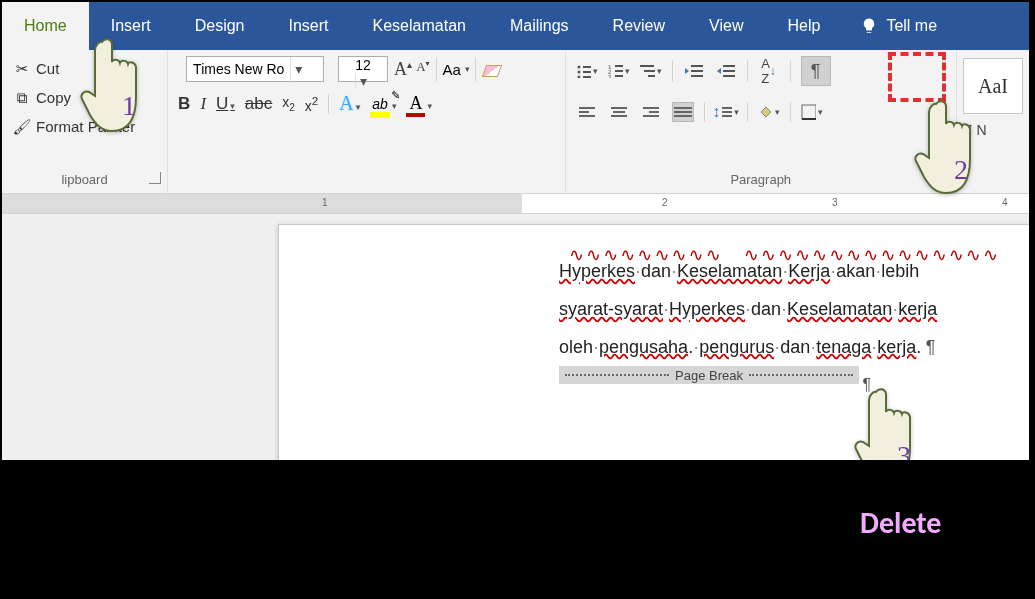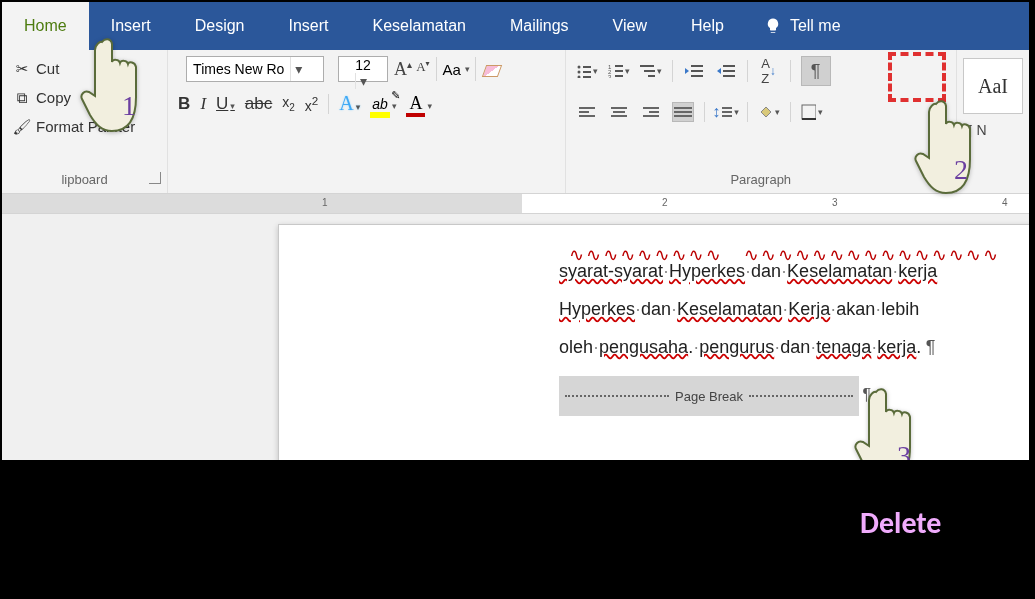--- a/index.html
+++ b/index.html
@@ -66,21 +66,21 @@
   .ruler{height:20px; background:#fff; border-bottom:1px solid #d4d4d4; position:relative; font-size:10px; color:#666;}
   .ruler .shade{position:absolute; left:0; top:0; height:100%; background:#dcdcdc;}
   .ruler .num{position:absolute; top:3px;}
 
   .doc-area{background:#f0f0f0; height:250px; position:relative;}
   .page{position:absolute; left:276px; top:10px; right:-20px; height:240px; background:#fff; border:1px solid #c8c8c8; box-shadow:0 2px 6px rgba(0,0,0,.2); padding:28px 20px 20px 280px; font-family:"Times New Roman",serif; font-size:18px; color:#222; line-height:2.1;}
   .page .wavy{position:absolute; left:290px; right:10px; top:12px; height:10px; }
   .wline{font-family:"Times New Roman",serif;}
   .u-red{text-decoration: underline wavy #cc0000;}
   .dot{color:#888;}
-  .pgbreak{margin-top:10px; background:#d6d6d6; width:300px; height:40px; display:flex; align-items:center; position:relative; font-size:13px; color:#444;}
+  .pgbreak{background:#d6d6d6; width:300px; height:18px; display:flex; align-items:center; position:relative; font-size:13px; color:#444;}
   .pgbreak .dots{flex:1; border-top:2px dotted #666; height:0; margin:0 6px;}
   .pgbreak .lbl{white-space:nowrap;}
   .pgbreak .pil{position:absolute; right:-12px; top:2px; font-size:16px; color:#555;}
 
   .cursor-hand{position:absolute; width:80px; height:100px; pointer-events:none;}
   .cursor-hand svg{width:100%; height:100%; filter:drop-shadow(0 1px 2px rgba(0,0,0,.25));}
   .cursor-num{position:absolute; font-family:"Times New Roman",serif; font-size:28px; color:#6b3fa0; font-weight:500;}
 
   .delete-label{position:absolute; color:#f0abfc; font-size:30px; font-weight:bold; font-family:"Calibri","Segoe UI",sans-serif;}
 </style>
@@ -89,20 +89,21 @@
 
 <div class="app">
 
   <div class="tabbar">
     <div class="tab active">Home</div>
     <div class="tab">Insert</div>
     <div class="tab">Design</div>
     <div class="tab">Insert</div>
     <div class="tab">Keselamatan</div>
     <div class="tab">Mailings</div>
+    <div class="tab">Review</div>
     <div class="tab">View</div>
     <div class="tab">Help</div>
     <div class="tell">
       <svg class="bulb" viewBox="0 0 24 24">
           <path fill="#fff" d="M9 21h6v-1H9v1zm3-19a7 7 0 00-4 12.7V17a1 1 0 001 1h6a1 1 0 001-1v-2.3A7 7 0 0012 2z"></path>
         </svg>
       <span>Tell me</span>
     </div>
   </div>
 
@@ -302,24 +303,24 @@
     <span class="num" style="left:830px;">3</span>
     <span class="num" style="left:1000px;">4</span>
   </div>
 
   <div class="doc-area">
     <div class="page">
       <div class="wavy">
         <span style="color:#b00; letter-spacing:2px;">∿∿∿∿∿∿∿∿∿&nbsp;&nbsp;&nbsp;∿∿∿∿∿∿∿∿∿∿∿∿∿∿∿&nbsp;&nbsp;&nbsp;&nbsp;∿∿∿∿∿∿∿∿∿∿∿&nbsp;&nbsp;&nbsp;&nbsp;∿∿∿∿∿</span>
       </div>
       <div class="wline">
+        <span class="u-red">Hyperkes</span><span class="dot">·</span><span>dan</span><span class="dot">·</span><span class="u-red">Keselamatan</span><span class="dot">·</span><span class="u-red">Kerja</span><span class="dot">·</span><span>akan</span><span class="dot">·</span><span>lebih</span>
+      </div>
+      <div class="wline">
         <span class="u-red">syarat-syarat</span><span class="dot">·</span><span class="u-red">Hyperkes</span><span class="dot">·</span><span>dan</span><span class="dot">·</span><span class="u-red">Keselamatan</span><span class="dot">·</span><span class="u-red">kerja</span>
-      </div>
-      <div class="wline">
-        <span class="u-red">Hyperkes</span><span class="dot">·</span><span>dan</span><span class="dot">·</span><span class="u-red">Keselamatan</span><span class="dot">·</span><span class="u-red">Kerja</span><span class="dot">·</span><span>akan</span><span class="dot">·</span><span>lebih</span>
       </div>
       <div class="wline">
         <span>oleh</span><span class="dot">·</span><span class="u-red">pengusaha</span><span>.</span><span class="dot">·</span><span class="u-red">pengurus</span><span class="dot">·</span><span>dan</span><span class="dot">·</span><span class="u-red">tenaga</span><span class="dot">·</span><span class="u-red">kerja</span><span>.</span> <span style="color:#555;">¶</span>
       </div>
       <div class="pgbreak">
         <span class="dots"></span>
         <span class="lbl">Page Break</span>
         <span class="dots"></span>
         <span class="pil">¶</span>
       </div>

